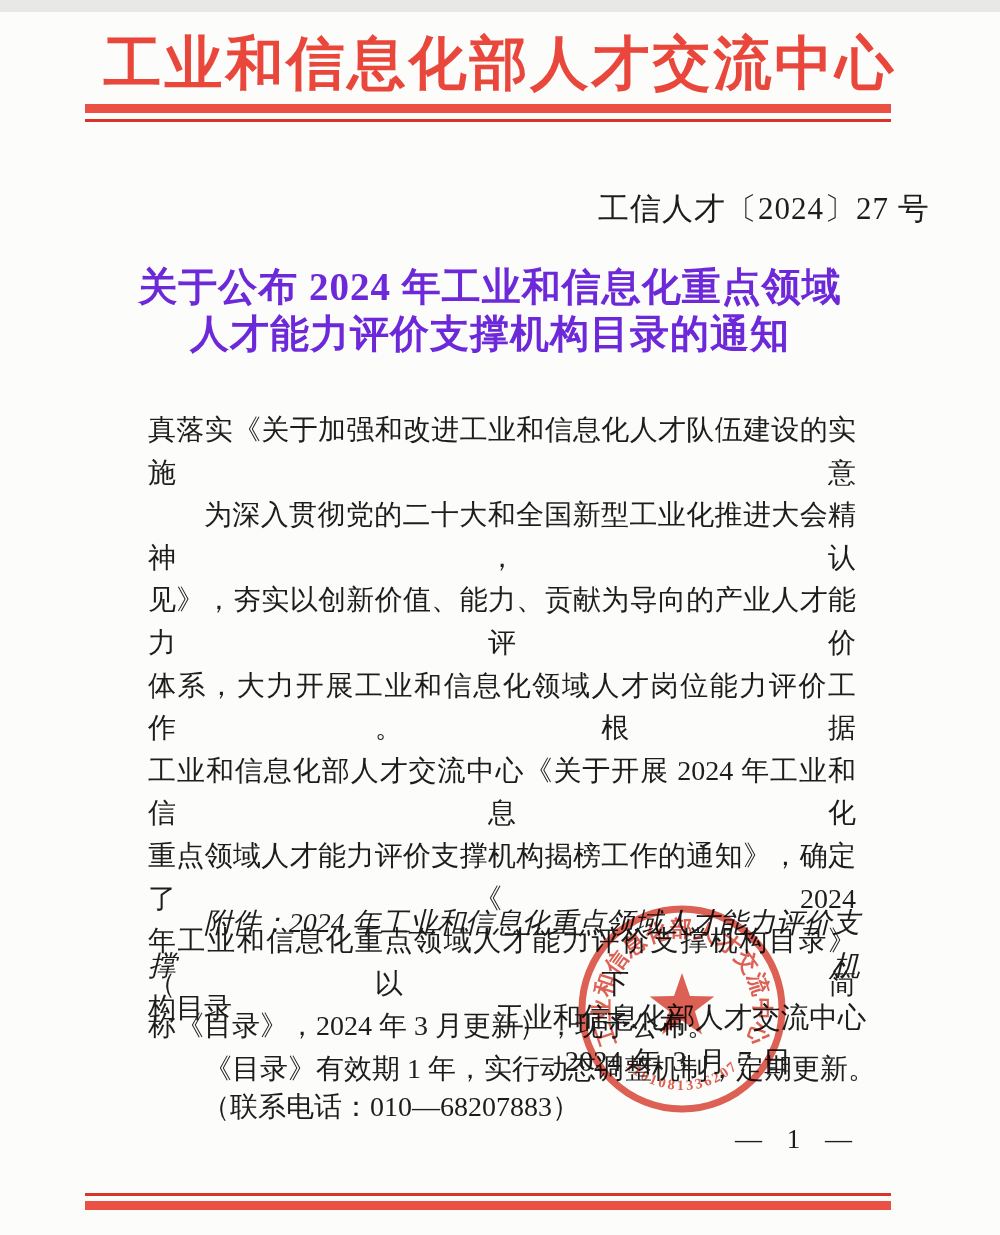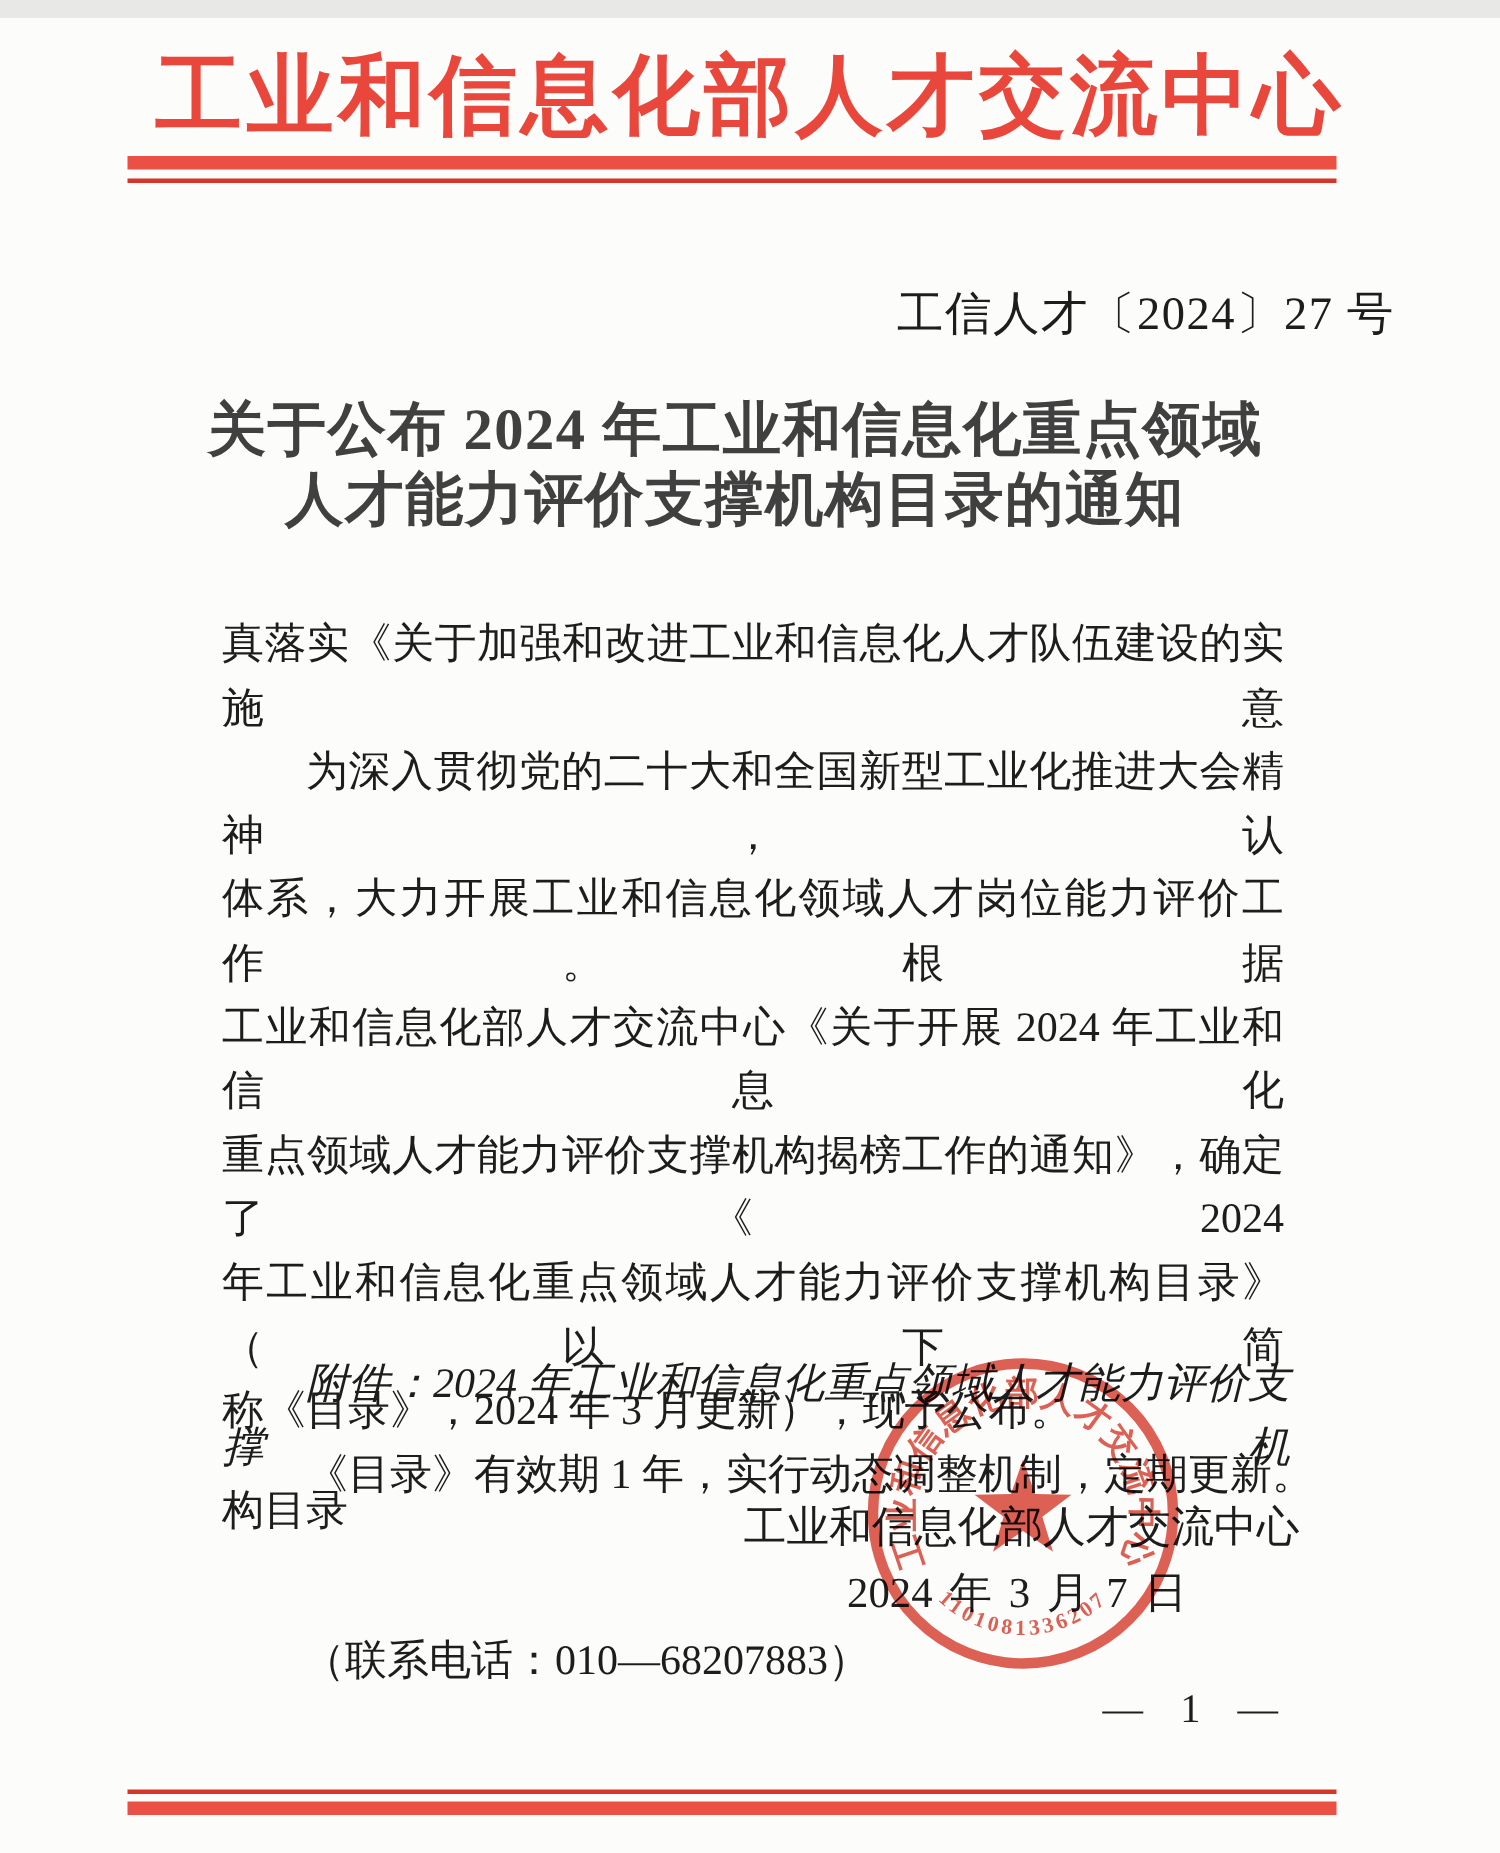--- a/index.html
+++ b/index.html
@@ -26,21 +26,21 @@
   .rule.foot-thin{top:1181px;height:3px;background:#d8352a;}
   .rule.foot-thick{top:1189px;height:9px;background:#ea5144;}
   .doc-number{
     position:absolute;top:176px;left:598px;
     font-size:31px;letter-spacing:1px;white-space:nowrap;
   }
   
   .title{
     position:absolute;top:251px;left:0;width:980px;
     text-align:center;font-size:39px;font-weight:700;
-    line-height:47px;letter-spacing:1px;color:#404040;
+    line-height:47px;letter-spacing:1px;color:#6d28d9;
   }
   
   .body-block{
     position:absolute;left:148px;top:397px;width:708px;
     font-size:28px;line-height:42.6px;
   }
   .body-block .line{white-space:nowrap;}
   .body-block .line.fill{
     white-space:normal;
     text-align:justify;text-align-last:justify;
@@ -87,20 +87,21 @@
   <div class="doc-number">工信人才〔2024〕27 号</div>
 
   <div class="title">
     <div>关于公布 2024 年工业和信息化重点领域</div>
     <div>人才能力评价支撑机构目录的通知</div>
   </div>
 
   <div class="body-block">
     <div class="line fill">真落实《关于加强和改进工业和信息化人才队伍建设的实施意</div>
     <div class="line fill indent">为深入贯彻党的二十大和全国新型工业化推进大会精神，认</div>
+    <div class="line fill">见》，夯实以创新价值、能力、贡献为导向的产业人才能力评价</div>
     <div class="line fill">体系，大力开展工业和信息化领域人才岗位能力评价工作。根据</div>
     <div class="line fill">工业和信息化部人才交流中心《关于开展 2024 年工业和信息化</div>
     <div class="line fill">重点领域人才能力评价支撑机构揭榜工作的通知》，确定了《2024</div>
     <div class="line fill">年工业和信息化重点领域人才能力评价支撑机构目录》（以下简</div>
     <div class="line">称《目录》，2024 年 3 月更新），现予公布。</div>
     <div class="line indent">《目录》有效期 1 年，实行动态调整机制，定期更新。</div>
   </div>
 
   <div class="attach-block">
     <div class="line fill indent">附件：2024 年工业和信息化重点领域人才能力评价支撑机</div>

